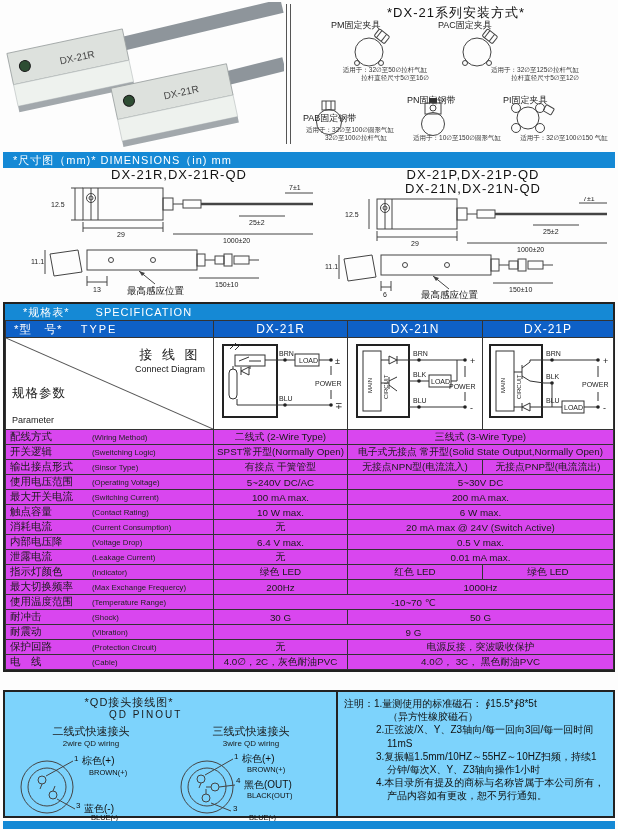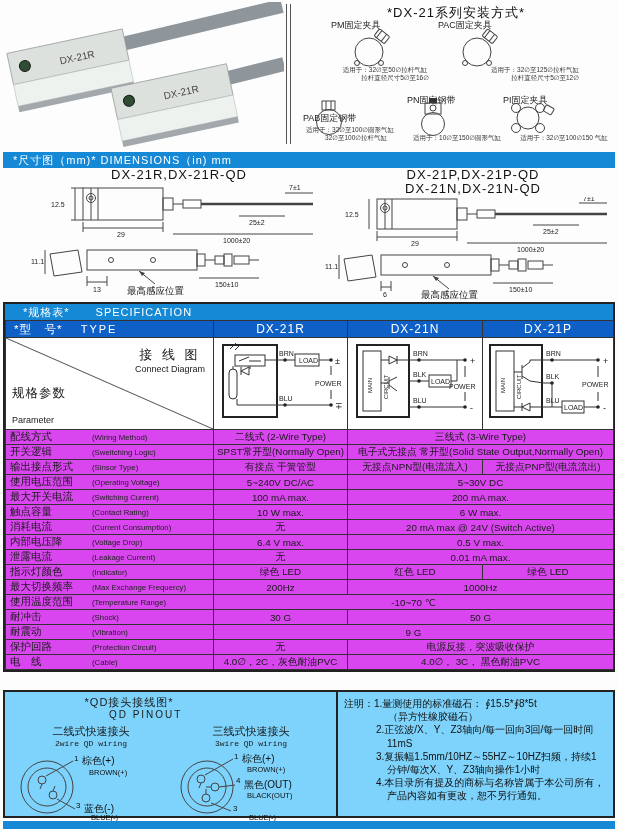--- a/index.html
+++ b/index.html
@@ -60,21 +60,21 @@
   .cktxt { font-size:7px; fill:#222; }
   .ckt { stroke:#333; fill:none; }
 
   
   .bottom { left:3px; top:690px; width:612px; height:128px; border:2px solid #222; display:flex; background:#7dd3fc; }
   .qdbox { width:333px; border-right:2px solid #222; position:relative; }
   .qd-title-zh { position:absolute; top:3px; left:0; width:75%; text-align:center; font-size:11px; letter-spacing:1px; }
   .qd-title-en { position:absolute; top:17px; left:0; width:85%; text-align:center; font-size:10px; letter-spacing:2px; }
   .qdcol { position:absolute; top:32px; width:160px; text-align:center; }
   .qdcol .zh { font-size:11px; display:block; }
-  .qdcol .en { font-size:8px; display:block;font-family:Liberation Mono, monospace; }
+  .qdcol .en { font-size:8px; display:block; }
   .qdcol svg { display:block; margin-top:1px; }
   .pinzh { font-size:10px; fill:#111; }
   .pinen { font-size:7.5px; fill:#111; }
   .pinnum { font-size:8px; fill:#111; }
   .notes { flex:1; padding:5px 8px 0 6px; font-size:10px; line-height:1.32; color:#111; }
   .notes .row1 { display:flex; }
   .notes .nlabel { white-space:nowrap; }
   .notes .cont { margin-left:44px; }
   .notes .item { margin-left:32px; padding-left:11px; text-indent:-11px; }
 </style>

